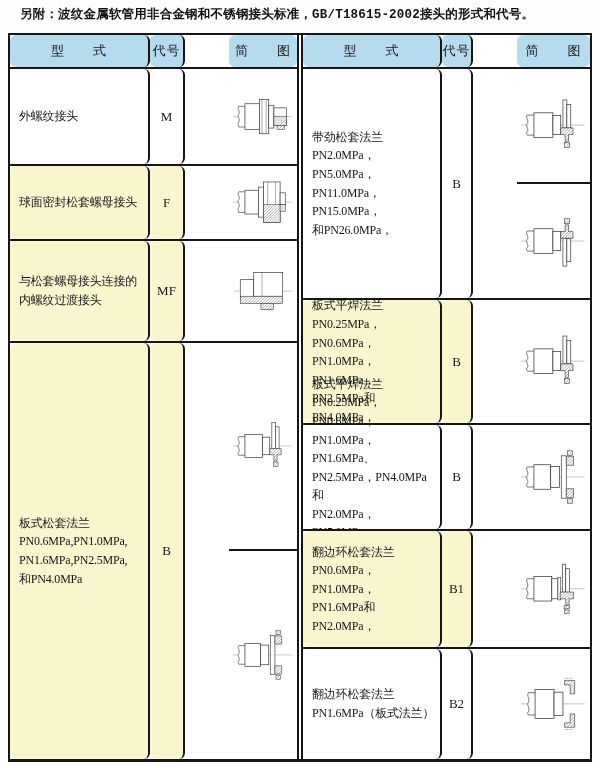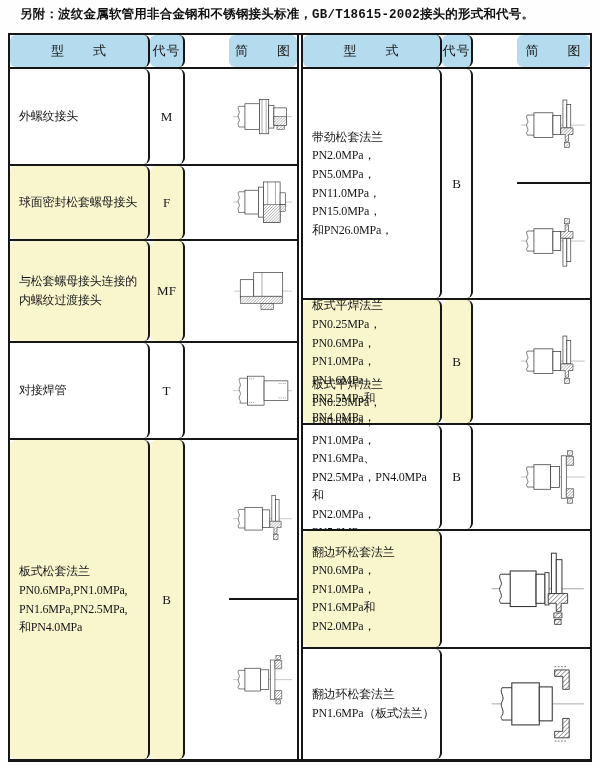--- a/index.html
+++ b/index.html
@@ -206,29 +206,20 @@
     <div class="row hl" style="height:102px">
       <div class="cell type">与松套螺母接头连接的内螺纹过渡接头</div>
       <div class="cell code">MF</div>
       <div class="cell diag">
         <svg class="dsvg" viewBox="0 0 120 100">
             <use href="#sym-fit-mf"></use>
           </svg>
       </div>
     </div>
 
-    <div class="row" style="height:97px">
-      <div class="cell type">对接焊管</div>
-      <div class="cell code">T</div>
-      <div class="cell diag">
-        <svg class="dsvg" viewBox="0 0 120 100">
-            <use href="#sym-fit-t"></use>
-          </svg>
-      </div>
-    </div>
 
     <div class="row hl grow">
       <div class="cell type">板式松套法兰
 PN0.6MPa,PN1.0MPa,
 PN1.6MPa,PN2.5MPa,
 和PN4.0MPa</div>
       <div class="cell code">B</div>
       <div class="cell diag split">
         <div class="sub">
           <svg class="dsvg" viewBox="0 0 120 100">
@@ -296,30 +287,32 @@
         <svg class="dsvg" viewBox="0 0 120 100">
             <use href="#sym-flange-d"></use>
           </svg>
       </div>
     </div>
 
     <div class="row hl" style="height:118px">
       <div class="cell type">翻边环松套法兰
 PN0.6MPa，PN1.0MPa，
 PN1.6MPa和PN2.0MPa，</div>
+      <div class="cell code">B1</div>
       <div class="cell diag">
         <svg class="dsvg" viewBox="0 0 120 100">
             <use href="#sym-flange-b1"></use>
           </svg>
       </div>
     </div>
 
     <div class="row grow">
       <div class="cell type">翻边环松套法兰
 PN1.6MPa（板式法兰）</div>
+      <div class="cell code">B2</div>
       <div class="cell diag">
         <svg class="dsvg" viewBox="0 0 120 100">
             <use href="#sym-flange-b2"></use>
           </svg>
       </div>
     </div>
   </div>
 </div>
 
 </body></html>

